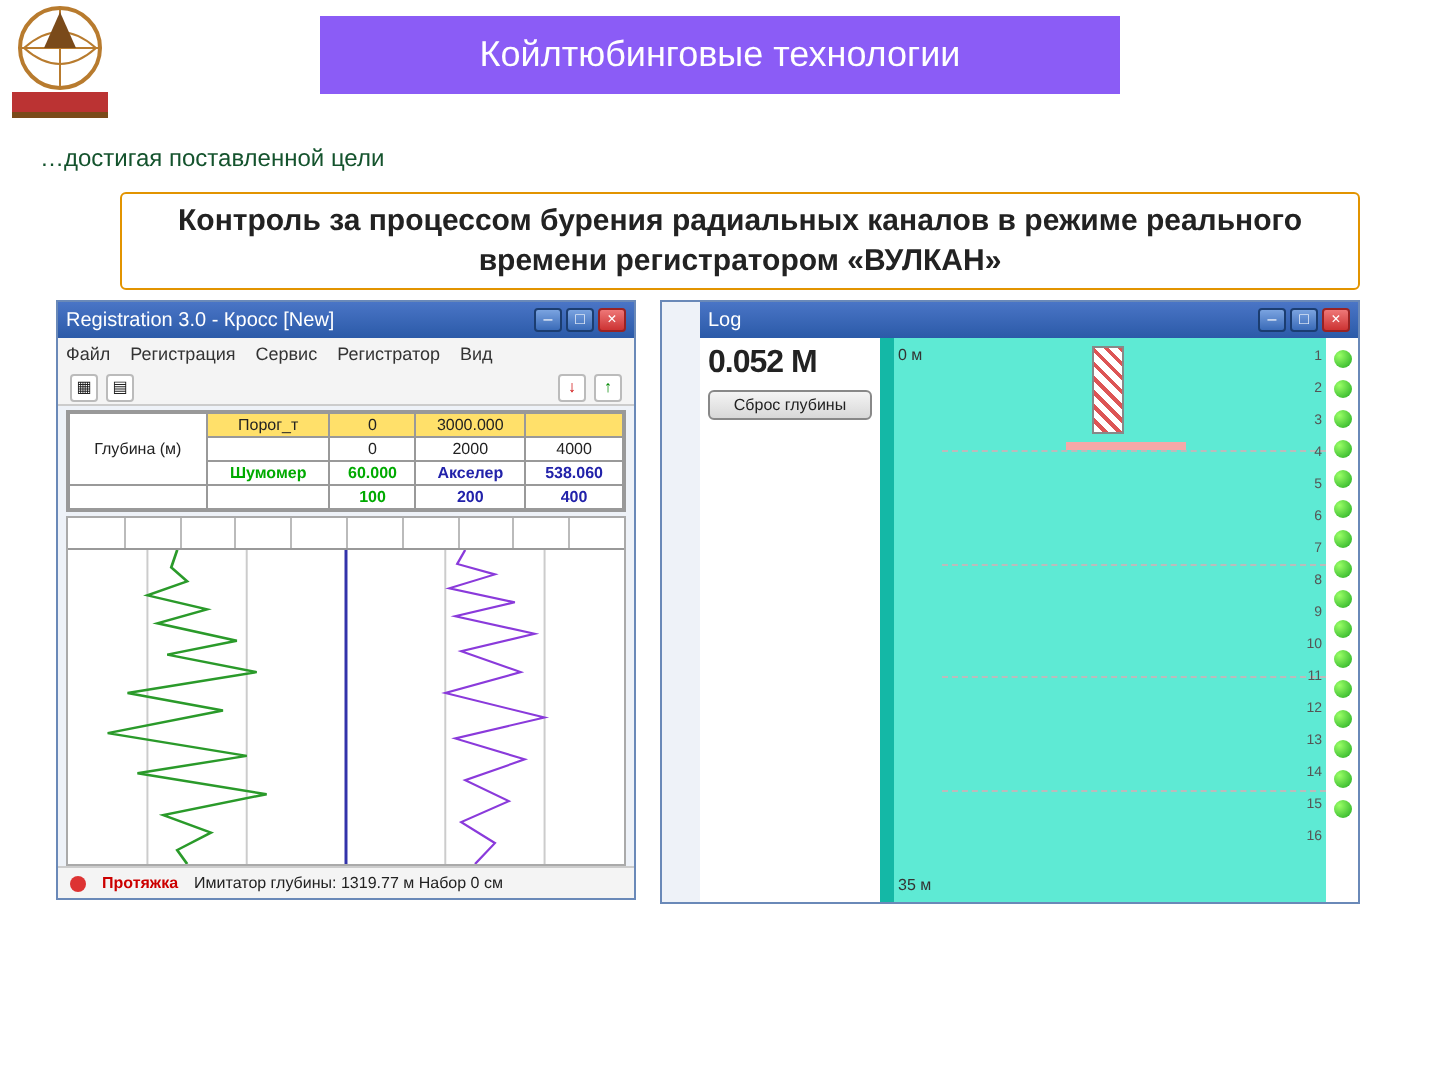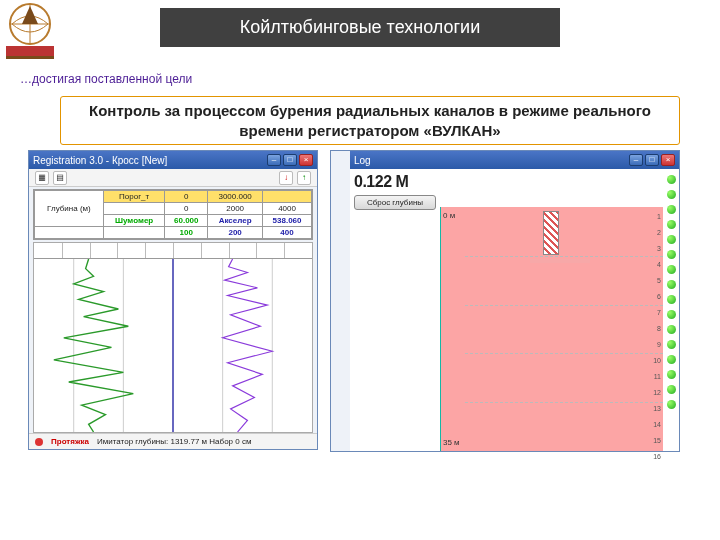--- a/index.html
+++ b/index.html
@@ -1,20 +1,20 @@
 <!DOCTYPE html>
 <html><head>
 <meta charset="utf-8">
 <style>
   * { box-sizing: border-box; margin: 0; padding: 0; }
   body { width: 720px; height: 540px; background: #fff; font-family: Arial, sans-serif; position: relative; overflow: hidden; }
   .logo { position: absolute; top: 0; left: 0; width: 60px; height: 60px; }
   .logo svg { width: 100%; height: 100%; }
-  .banner { position: absolute; top: 8px; left: 160px; width: 400px; background: #404040; color: #fff; text-align: center; padding: 9px 0; font-size: 18px; }
-  .tagline { position: absolute; top: 72px; left: 20px; font-size: 12px; color: #4c1d95; }
+  .banner { position: absolute; top: 8px; left: 160px; width: 400px; background: #8b5cf6; color: #fff; text-align: center; padding: 9px 0; font-size: 18px; }
+  .tagline { position: absolute; top: 72px; left: 20px; font-size: 12px; color: #14532d; }
   .subtitle { position: absolute; top: 96px; left: 60px; right: 40px; text-align: center; font-size: 15px; color: #222; line-height: 1.3; font-weight: bold; border: 1px solid #e29400; border-radius: 3px; padding: 4px 8px; background: #fff; }
   .apps { position: absolute; top: 150px; left: 28px; display: flex; gap: 12px; justify-content: center; }
 
   
   .win { border: 1px solid #6a89b8; background: #eef2f8; font-size: 9px; color: #222; display: flex; flex-direction: column; }
   .win1 { width: 290px; height: 300px; }
   .titlebar { height: 18px; background: linear-gradient(#4a75c6,#2b5aa8); color: #fff; display: flex; align-items: center; padding: 0 4px; font-size: 10px; }
   .titlebar .spacer { flex: 1; }
   .winbtn { width: 14px; height: 12px; margin-left: 2px; border: 1px solid #1b3d70; background: linear-gradient(#7aa3e0,#3a6bb8); border-radius: 2px; display: inline-flex; align-items: center; justify-content: center; color: #fff; font-size: 8px; line-height: 1; }
   .winbtn.close { background: linear-gradient(#e77,#c33); border-color: #922; }
@@ -42,21 +42,21 @@
   .win2 { width: 350px; height: 302px; padding-left: 19px; }
   .win2 .body { flex: 1; display: flex; background: #fff; }
   .panelL { width: 90px; padding: 4px; display: flex; flex-direction: column; gap: 4px; }
   .bigM { font-size: 16px; font-weight: bold; letter-spacing: -0.5px; }
   .btnGray { background: linear-gradient(#f4f4f4,#d8d8d8); border: 1px solid #888; border-radius: 3px; font-size: 8px; padding: 2px 3px; text-align: center; }
   .redBox { border: 1px solid #c00; padding: 3px; font-size: 8px; }
   .redBox .big { color: #c00; font-weight: bold; font-size: 14px; }
   .redBox .row { color: #333; margin-top: 2px; }
   .smallbtns { display: flex; gap: 3px; margin-top: 2px; }
   .smallbtns .btnGray { flex: 1; padding: 1px 2px; font-size: 7px; }
-  .chart2 { flex: 1; border-left: 1px solid #14b8a6; position: relative; background: #fca5a5; margin-top: 38px; }
+  .chart2 { flex: 1; border-left: 7px solid #14b8a6; position: relative; background: #5eead4; }
   .chart2 .ylab { position: absolute; left: 2px; font-size: 8px; color: #333; }
   .chart2 .pipe { position: absolute; top: 4px; left: 46%; width: 16px; height: 44px; border: 1px solid #888; background: repeating-linear-gradient(45deg,#fff,#fff 3px,#d55 3px,#d55 5px); }
   .chart2 .pinkbar { position: absolute; top: 52px; left: 40%; width: 60px; height: 4px; background: #f7a8a8; }
   .chart2 .ygrid { position: absolute; left: 24px; right: 0; border-top: 1px dashed #bbb; }
   .ledcol { width: 16px; padding-top: 6px; display: flex; flex-direction: column; align-items: center; gap: 6px; }
   .led { width: 9px; height: 9px; border-radius: 50%; background: radial-gradient(circle at 30% 30%, #9f6, #2a2); }
   .axisnum { position: absolute; right: 2px; font-size: 7px; color: #555; }
 </style>
 </head>
 <body>
@@ -80,20 +80,27 @@
 <div class="apps">
 
   <div class="win win1">
     <div class="titlebar">
       <span>Registration 3.0 - Кросс [New]</span>
       <span class="spacer"></span>
       <span class="winbtn">–</span>
       <span class="winbtn">□</span>
       <span class="winbtn close">×</span>
     </div>
+    <div class="menubar">
+      <span>Файл</span>
+      <span>Регистрация</span>
+      <span>Сервис</span>
+      <span>Регистратор</span>
+      <span>Вид</span>
+    </div>
     <div class="toolbar1">
       <span class="tbtn">▦</span>
       <span class="tbtn">▤</span>
       <span style="flex:1"></span>
       <span class="tbtn red">↓</span>
       <span class="tbtn grn">↑</span>
     </div>
     <div class="headertbl">
       <table>
         <tbody>
@@ -160,21 +167,21 @@
   <div class="win win2">
     <div class="titlebar">
       <span>Log</span>
       <span class="spacer"></span>
       <span class="winbtn">–</span>
       <span class="winbtn">□</span>
       <span class="winbtn close">×</span>
     </div>
     <div class="body">
       <div class="panelL">
-        <div class="bigM">0.122 М</div>
+        <div class="bigM">0.052 М</div>
         <div class="btnGray">Сброс глубины</div>
       </div>
       <div class="chart2">
         <span class="ylab" style="top:4px">0 м</span>
         <span class="ylab" style="bottom:4px">35 м</span>
         <div class="pipe"></div>
         <div class="pinkbar"></div>
         <div class="ygrid" style="top:20%"></div>
         <div class="ygrid" style="top:40%"></div>
         <div class="ygrid" style="top:60%"></div>

